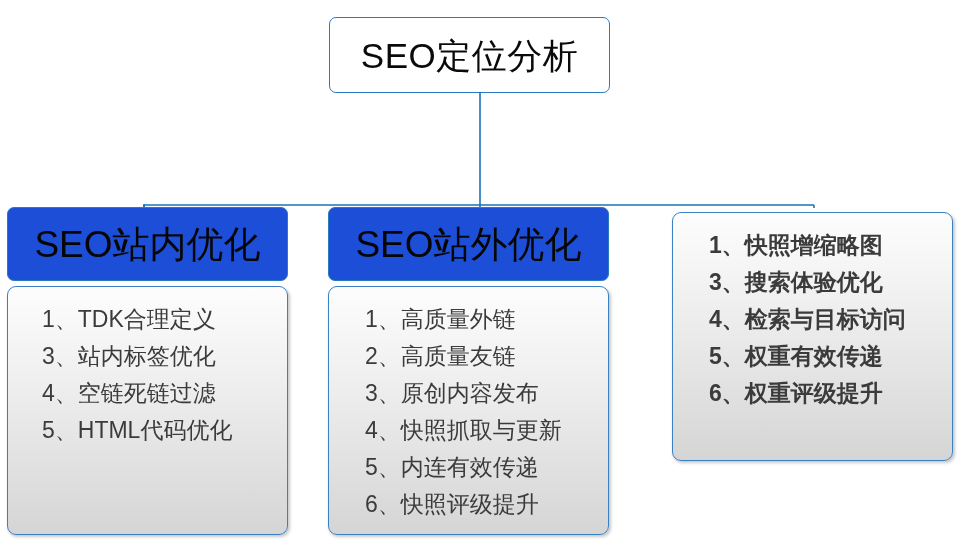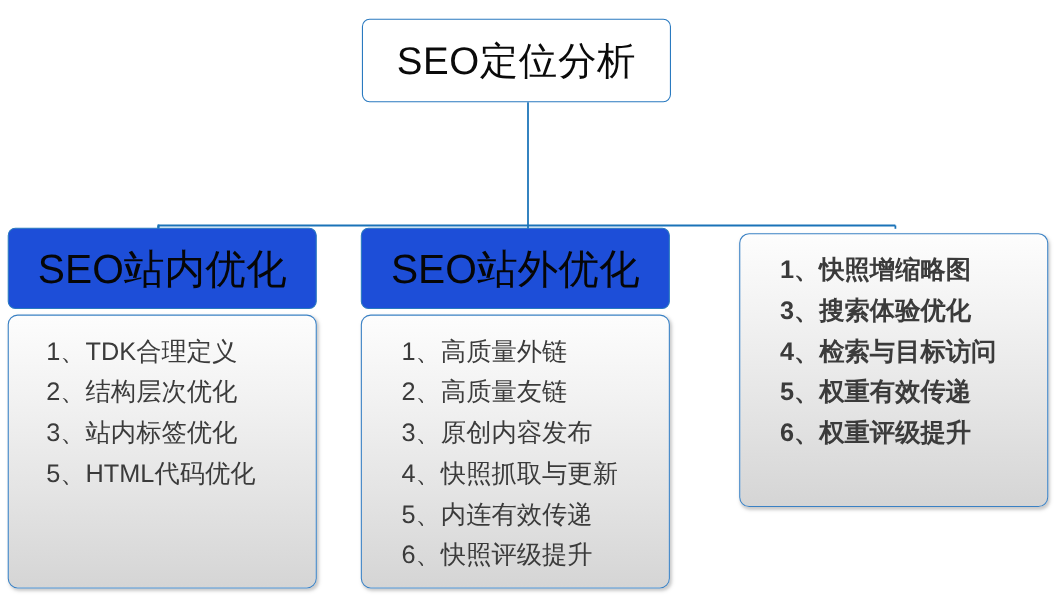--- a/index.html
+++ b/index.html
@@ -128,22 +128,22 @@
     <span class="root-label">SEO定位分析</span>
   </div>
 
   <div class="branch" id="branch-0">
     <div class="branch-header">
       <span class="branch-header-label">SEO站内优化</span>
     </div>
     <div class="branch-body">
       <ul class="item-list">
         <li class="item-row">1、TDK合理定义</li>
-        <li class="item-row">2、结构层次优化</li>
         <li class="item-row">3、站内标签优化</li>
+        <li class="item-row">4、空链死链过滤</li>
         <li class="item-row">5、HTML代码优化</li>
       </ul>
     </div>
   </div>
 
   <div class="branch" id="branch-1">
     <div class="branch-header">
       <span class="branch-header-label">SEO站外优化</span>
     </div>
     <div class="branch-body">

